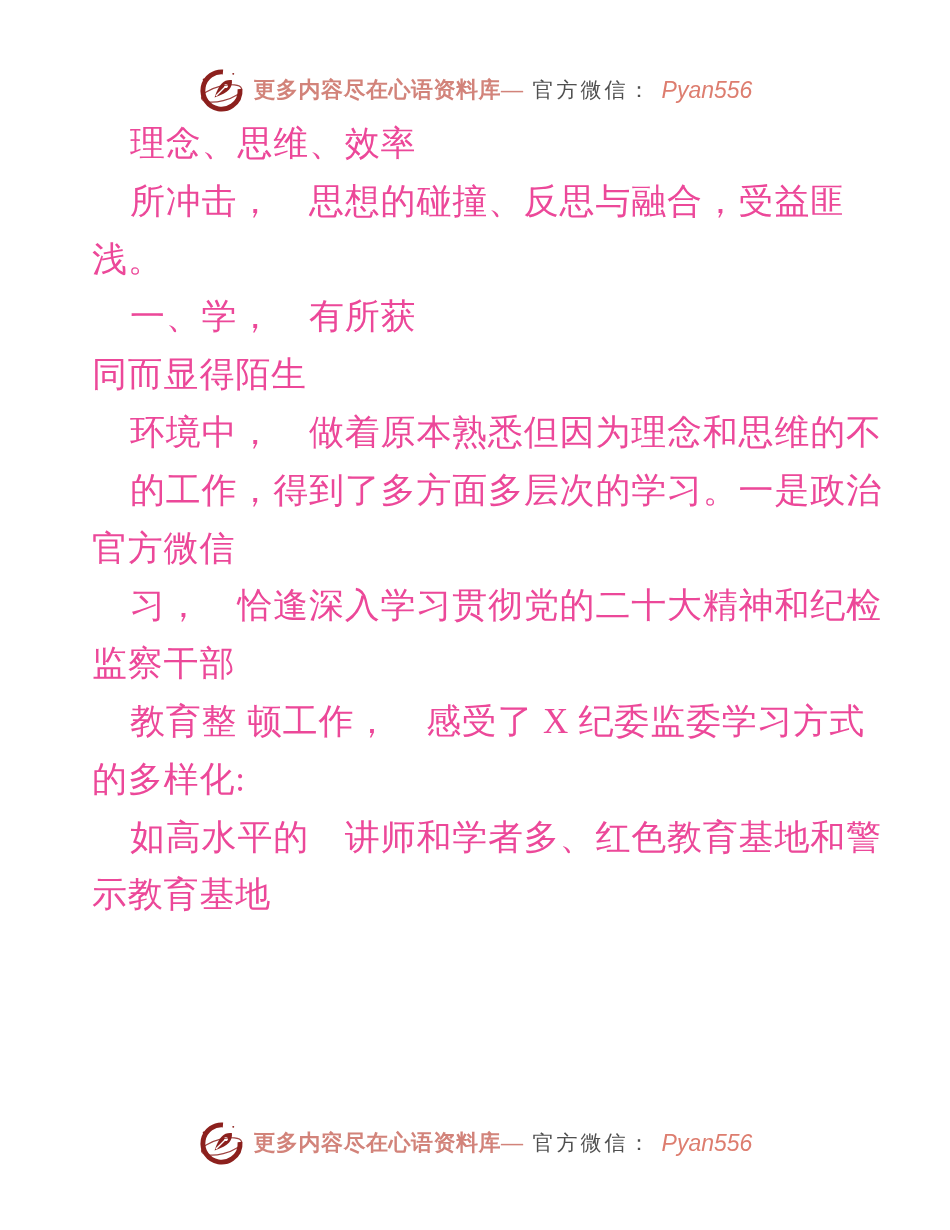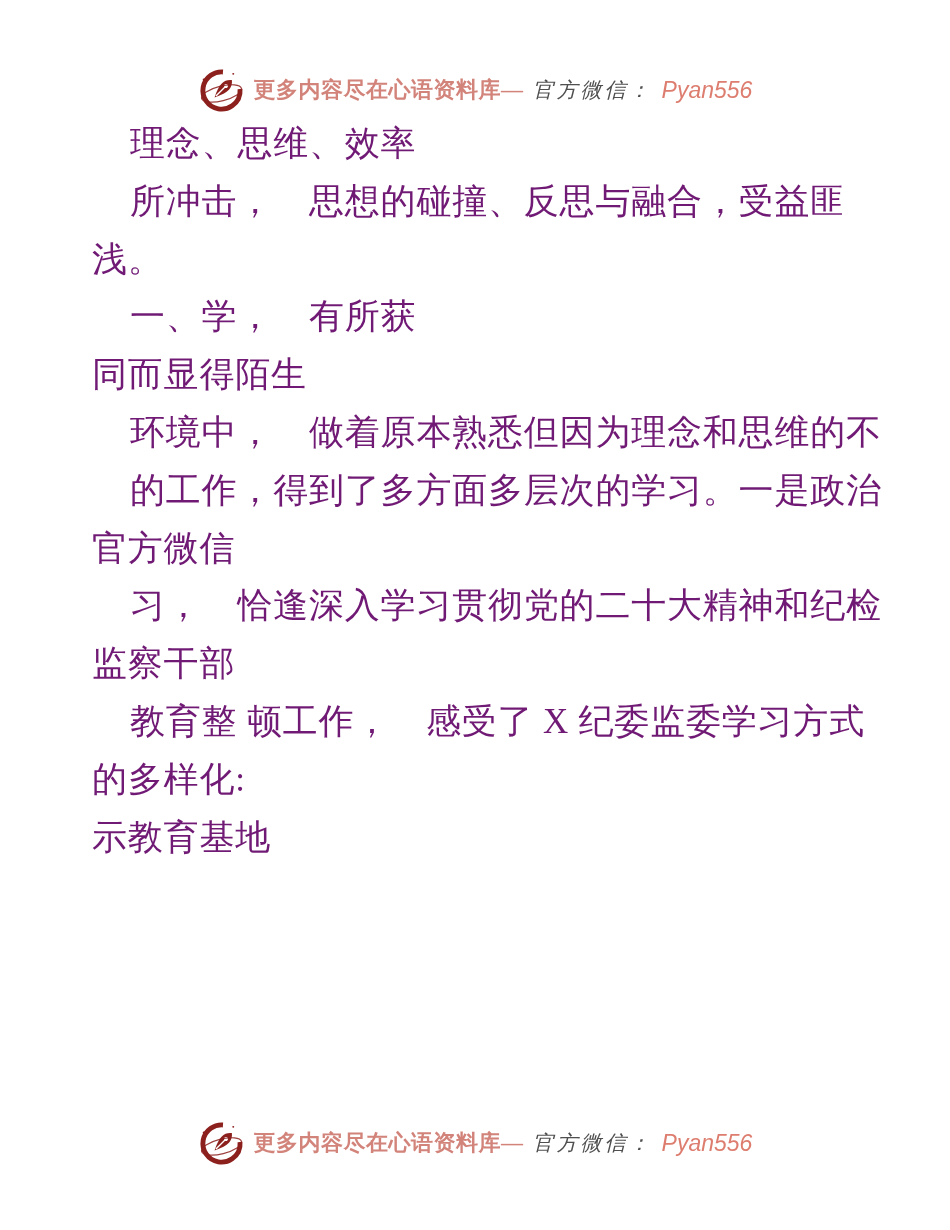--- a/index.html
+++ b/index.html
@@ -33,40 +33,39 @@
   .logo svg { width: 47px; height: 47px; display: block; }
   .wm-brand {
     font-family: "Liberation Serif", serif;
     font-weight: bold;
     font-size: 22px;
     color: var(--brand);
     letter-spacing: 0.5px;
   }
   .wm-label {
     font-family: "Liberation Serif", serif;
-    font-style: italic;
     font-size: 21px;
     color: var(--label);
     letter-spacing: 3px;
   }
   .wm-id {
     font-family: "Liberation Sans", sans-serif;
     font-size: 23px;
     color: var(--id);
     font-style: italic;
   }
   .body-text {
     position: absolute;
     top: 115px;
     left: 92px;
     width: 800px;
     font-size: 35px;
     line-height: 57.8px;
     letter-spacing: 0.8px;
-    color: #701a75;
+    color: #ec4899;
     font-family: "Liberation Serif", serif;
   }
   .line { white-space: pre; height: 57.8px; }
   .line.indent { padding-left: 38px; }
 </style>
 </head>
 <body>
 
 <div class="page">
 
@@ -96,20 +95,21 @@
       <div class="line">浅。</div>
       <div class="line indent">一、学，　有所获</div>
       <div class="line">同而显得陌生</div>
       <div class="line indent">环境中，　做着原本熟悉但因为理念和思维的不</div>
       <div class="line indent">的工作，得到了多方面多层次的学习。一是政治</div>
       <div class="line">官方微信</div>
       <div class="line indent">习，　恰逢深入学习贯彻党的二十大精神和纪检</div>
       <div class="line">监察干部</div>
       <div class="line indent">教育整 顿工作，　感受了 X 纪委监委学习方式</div>
       <div class="line">的多样化:</div>
+      <div class="line indent">如高水平的　讲师和学者多、红色教育基地和警</div>
       <div class="line">示教育基地</div>
     </div>
 
   <div class="watermark watermark-bottom">
     <span class="logo">
       <svg viewBox="0 0 48 48" xmlns="http://www.w3.org/2000/svg">
         <circle cx="24" cy="24" r="19" fill="none" stroke="var(--logo)" stroke-width="5" stroke-dasharray="92 28" stroke-dashoffset="-10" transform="rotate(-35 24 24)"></circle>
         <g transform="rotate(45 24 24)">
           <path d="M24 9 C30 14 31 20 24 34 C17 20 18 14 24 9 Z" fill="var(--logo)"></path>
           <line x1="24" y1="19" x2="24" y2="32" stroke="#ffffff" stroke-width="1.4"></line>

